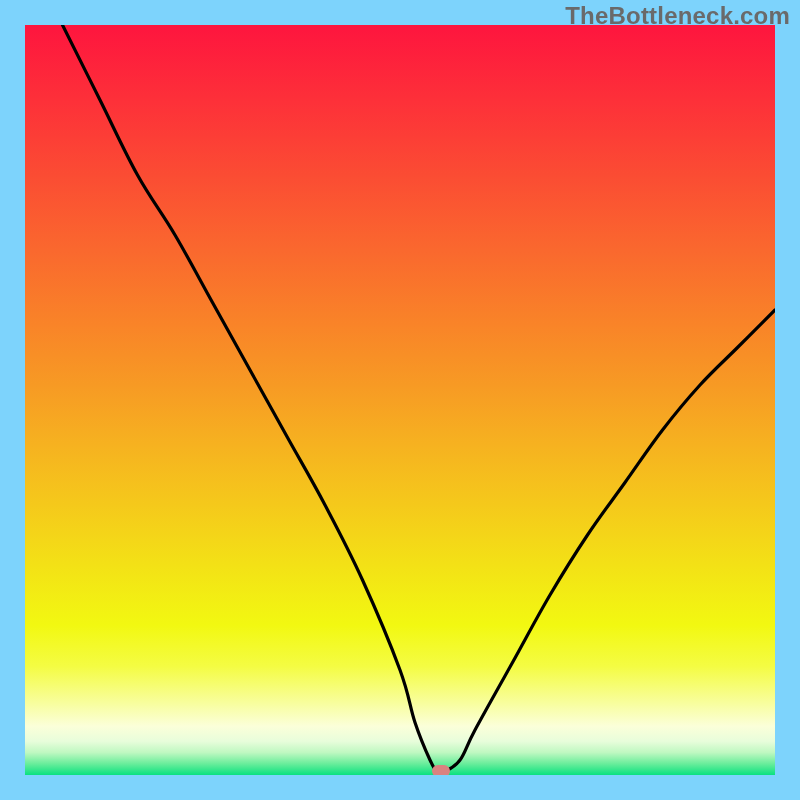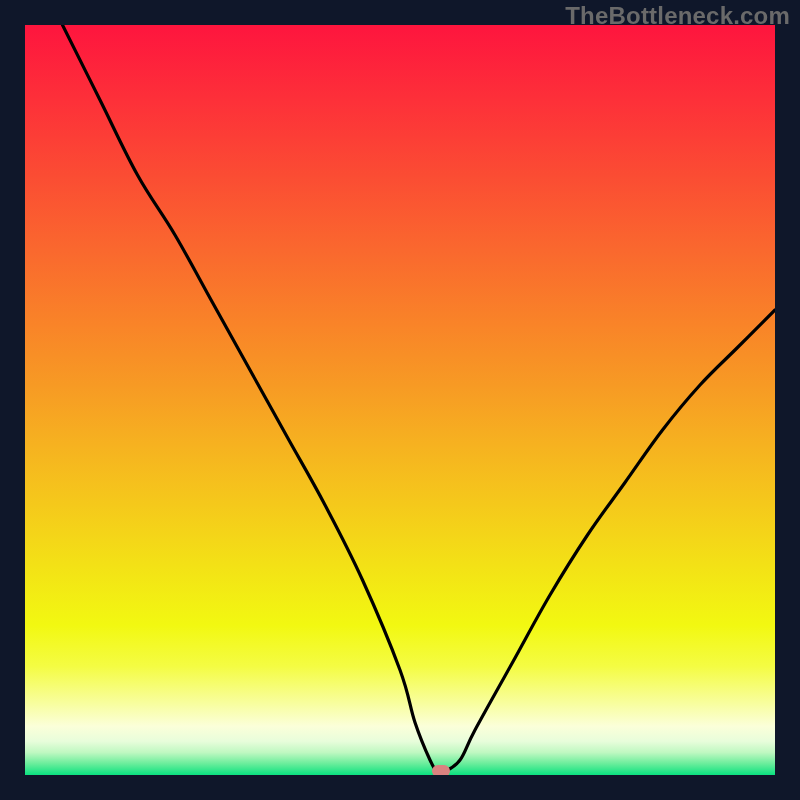--- a/index.html
+++ b/index.html
@@ -8,21 +8,21 @@
     width: 800px;
     height: 800px;
     background: #000;
     overflow: hidden;
     font-family: Arial, Helvetica, sans-serif;
   }
   .frame {
     position: relative;
     width: 800px;
     height: 800px;
-    background: #0f172a;
+    background: #7dd3fc;
   }
   .watermark {
     position: absolute;
     top: 2px;
     right: 10px;
     font-size: 24px;
     font-weight: 600;
     color: #6a6a6a;
     letter-spacing: 0.2px;
     z-index: 10;

